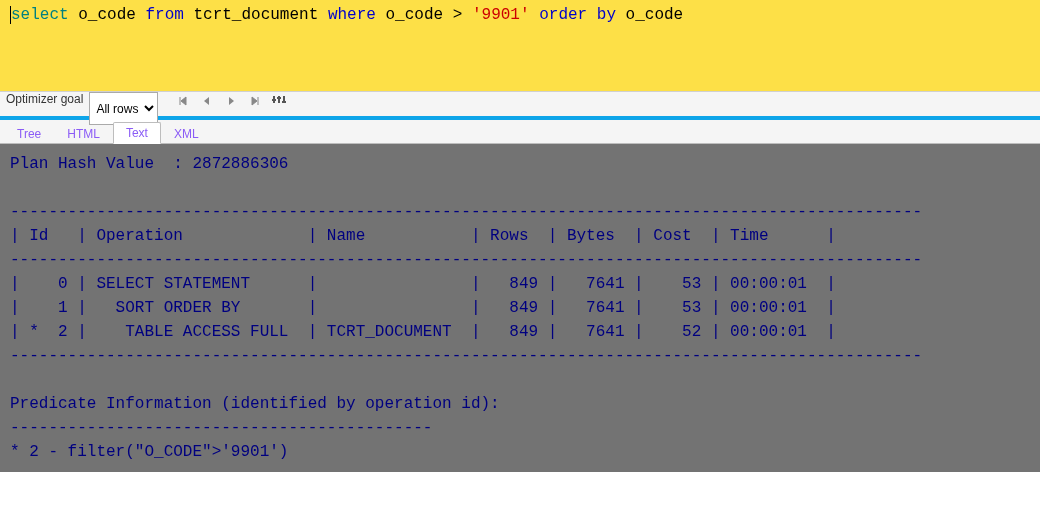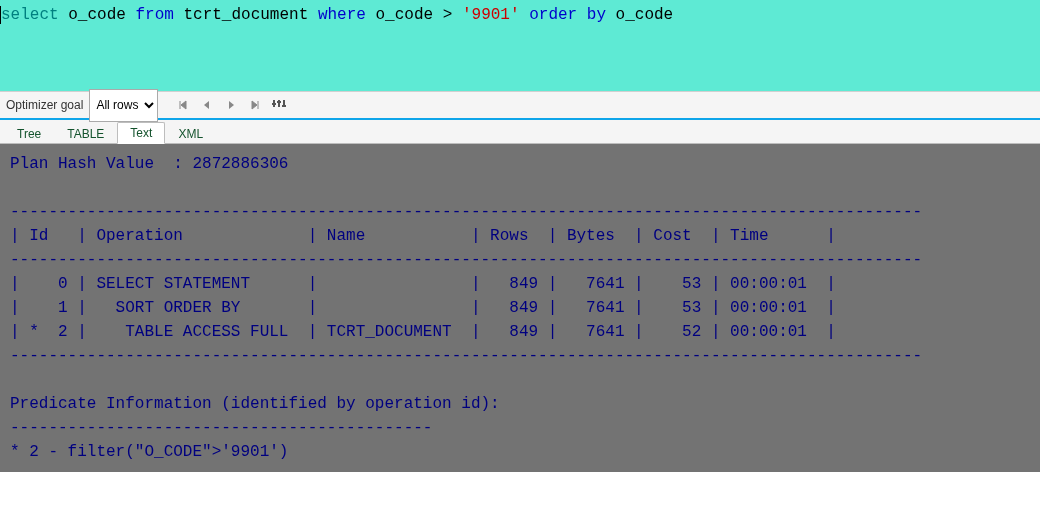--- a/index.html
+++ b/index.html
@@ -5,45 +5,45 @@
     * { margin: 0; padding: 0; box-sizing: border-box; }
     body {
       font-family: "Segoe UI", Tahoma, sans-serif;
       font-size: 13px;
       background: #fff;
       width: 1040px;
       height: 530px;
       overflow: hidden;
     }
     .sql-editor {
-      padding: 4px 0;
+      padding: 4px 10px;
       font-family: Consolas, "Courier New", monospace;
       font-size: 16px;
       line-height: 1.4;
-      background: #5eead4;
+      background: #fde047;
       border-bottom: 1px solid #d0d0d0;
       height: 92px;
     }
     .sql-editor .cursor {
       border-left: 1px solid #000;
       display: inline-block;
       height: 1.1em;
       vertical-align: text-bottom;
     }
     .kw-select { color: #008080; }
     .kw-blue { color: #0000cc; }
     .kw-ident { color: #000; }
     .kw-str { color: #cc0000; }
 
     .toolbar {
       display: flex;
-      align-items: center;
+      align-items: flex-start;
       height: 28px;
       background: #f5f5f5;
-      border-bottom: 2px solid #0ea5e9;
+      border-bottom: 4px solid #0ea5e9;
       padding: 0 6px;
       gap: 6px;
       font-size: 12px;
       color: #333;
     }
     .toolbar select {
       font-size: 12px;
       height: 33px;
       border: 1px solid #aaa;
       background: #fff;
@@ -67,21 +67,21 @@
       display: flex;
       align-items: flex-end;
       height: 24px;
       background: #f5f5f5;
       border-bottom: 1px solid #bdbdbd;
       padding-left: 4px;
       font-size: 12px;
     }
     .tab {
       padding: 3px 12px 3px 12px;
-      color: #14532d;
+      color: #8b5cf6;
       cursor: pointer;
       border: 1px solid transparent;
       border-bottom: none;
       margin-bottom: -1px;
       position: relative;
     }
     .tab.active {
       background: #fff;
       border: 1px solid #bdbdbd;
       border-bottom: 1px solid #fff;
@@ -136,21 +136,21 @@
       <rect x="6" y="1" width="2" height="7" fill="#555"></rect>
         <rect x="5" y="2" width="4" height="2" fill="#555"></rect>
       <rect x="11" y="1" width="2" height="7" fill="#555"></rect>
         <rect x="10" y="6" width="4" height="2" fill="#555"></rect>
     </svg>
   </span>
 </div>
 
 <div class="tab-strip" id="tab-strip">
     <div class="tab">Tree</div>
-    <div class="tab">TABLE</div>
+    <div class="tab">HTML</div>
     <div class="tab active">Text</div>
     <div class="tab">XML</div>
   </div>
 
 <pre class="plan-output" id="plan-output">Plan Hash Value  : 2872886306
 
 -----------------------------------------------------------------------------------------------
 | Id   | Operation             | Name           | Rows  | Bytes  | Cost  | Time      |
 -----------------------------------------------------------------------------------------------
 |    0 | SELECT STATEMENT      |                |   849 |   7641 |    53 | 00:00:01  |

